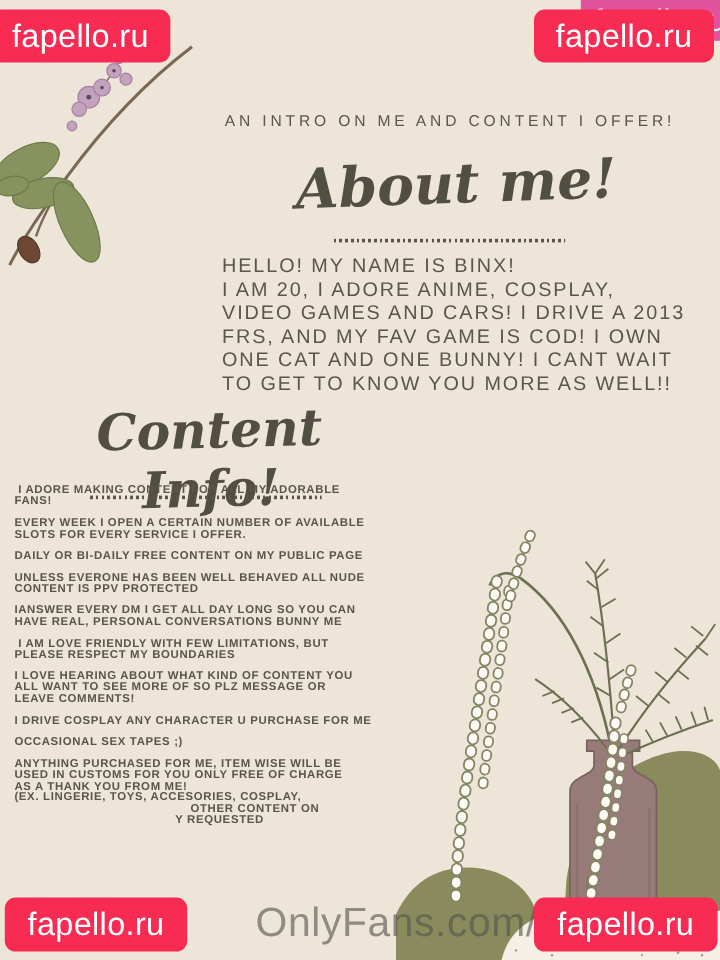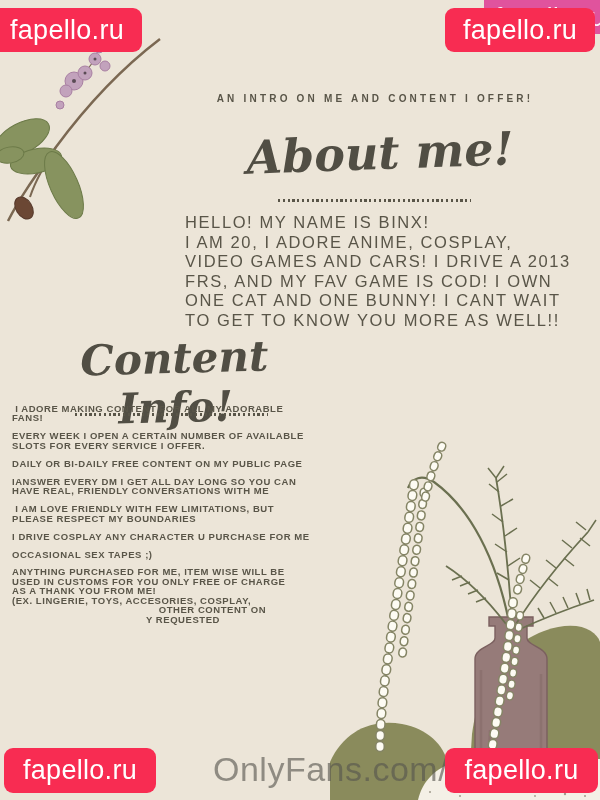--- a/index.html
+++ b/index.html
@@ -4,21 +4,21 @@
 <style>
   html,body { margin:0; padding:0; }
   .page { position:relative; width:600px; height:800px; background:#ece5d8; overflow:hidden;
           font-family:"Liberation Sans", sans-serif; color:#595548; }
 
   .ill { position:absolute; z-index:1; }
   .ill-topleft { left:0; top:35px; }
   .ill-vase { left:330px; top:430px; }
 
   .intro-heading { position:absolute; left:150px; top:93px; width:450px; text-align:center;
-          font-size:10px; font-weight:bold; letter-spacing:3.2px; z-index:2; }
+          font-size:13px; font-weight:normal; letter-spacing:3.2px; z-index:2; }
 
   .script-h { font-family:"DejaVu Serif", serif; font-style:italic; font-weight:bold;
           color:#514e44; z-index:2; position:absolute; text-align:center; }
   .about-heading { left:215px; top:126px; width:330px; font-size:46px; transform:rotate(-2deg); }
   .content-heading { left:40px; top:334px; width:270px; font-size:42px; transform:rotate(-1.5deg); }
 
   .dots { position:absolute; height:3px; z-index:2;
           background:repeating-linear-gradient(90deg,#595548 0 2.2px, transparent 2.2px 4.8px); }
   .dots-about { left:278px; top:199px; width:193px; }
   .dots-content { left:75px; top:413px; width:193px; }
@@ -151,24 +151,29 @@
 
   <div class="script-h content-heading">Content Info!</div>
   <div class="dots dots-content"></div>
 
   <div class="content-list">
     <div class="content-item"> I ADORE MAKING CONTENT FOR ALL MY ADORABLE
 FANS!</div>
     <div class="content-item">EVERY WEEK I OPEN A CERTAIN NUMBER OF AVAILABLE
 SLOTS FOR EVERY SERVICE I OFFER.</div>
     <div class="content-item">DAILY OR BI-DAILY FREE CONTENT ON MY PUBLIC PAGE</div>
+    <div class="content-item">UNLESS EVERONE HAS BEEN WELL BEHAVED ALL NUDE
+CONTENT IS PPV PROTECTED</div>
     <div class="content-item">IANSWER EVERY DM I GET ALL DAY LONG SO YOU CAN
-HAVE REAL, FRIENDLY CONVERSATIONS WITH ME</div>
+HAVE REAL, PERSONAL CONVERSATIONS BUNNY ME</div>
     <div class="content-item"> I AM LOVE FRIENDLY WITH FEW LIMITATIONS, BUT
 PLEASE RESPECT MY BOUNDARIES</div>
+    <div class="content-item">I LOVE HEARING ABOUT WHAT KIND OF CONTENT YOU
+ALL WANT TO SEE MORE OF SO PLZ MESSAGE OR
+LEAVE COMMENTS!</div>
     <div class="content-item">I DRIVE COSPLAY ANY CHARACTER U PURCHASE FOR ME</div>
     <div class="content-item">OCCASIONAL SEX TAPES ;)</div>
     <div class="content-item">ANYTHING PURCHASED FOR ME, ITEM WISE WILL BE
 USED IN CUSTOMS FOR YOU ONLY FREE OF CHARGE
 AS A THANK YOU FROM ME!
 (EX. LINGERIE, TOYS, ACCESORIES, COSPLAY,
                                               OTHER CONTENT ON
                                           Y REQUESTED</div>
   </div>
 

